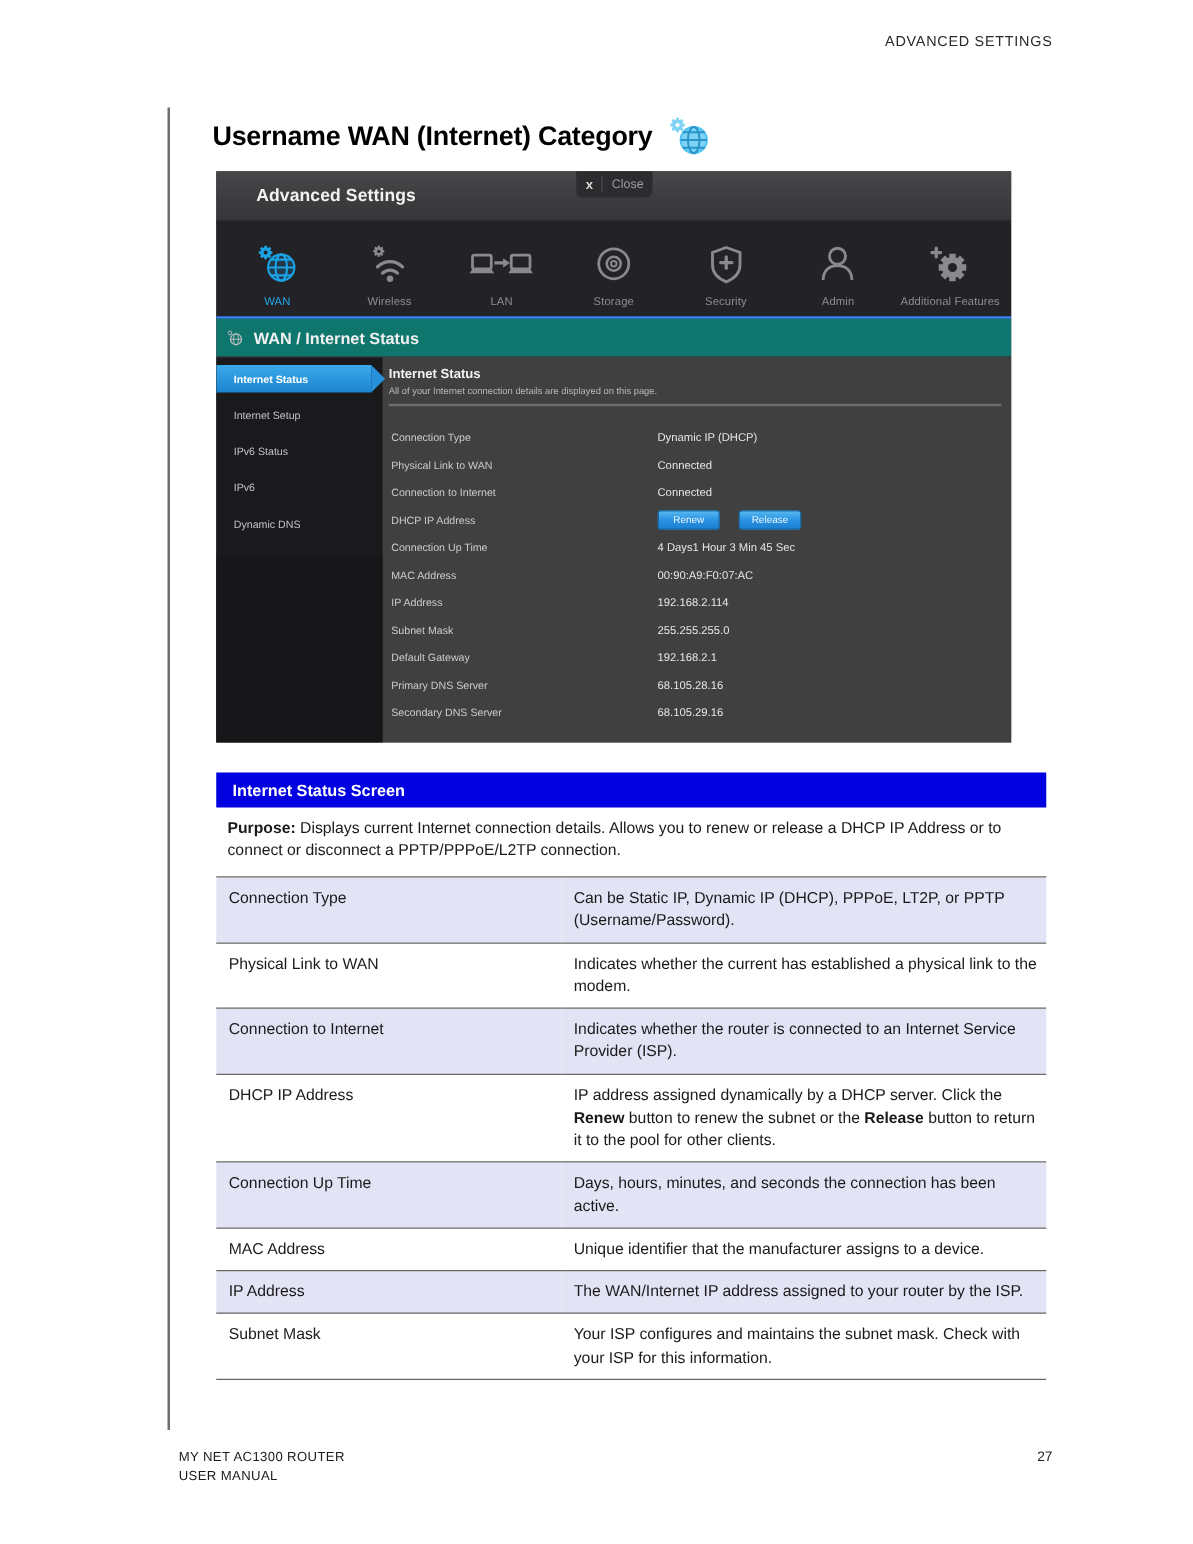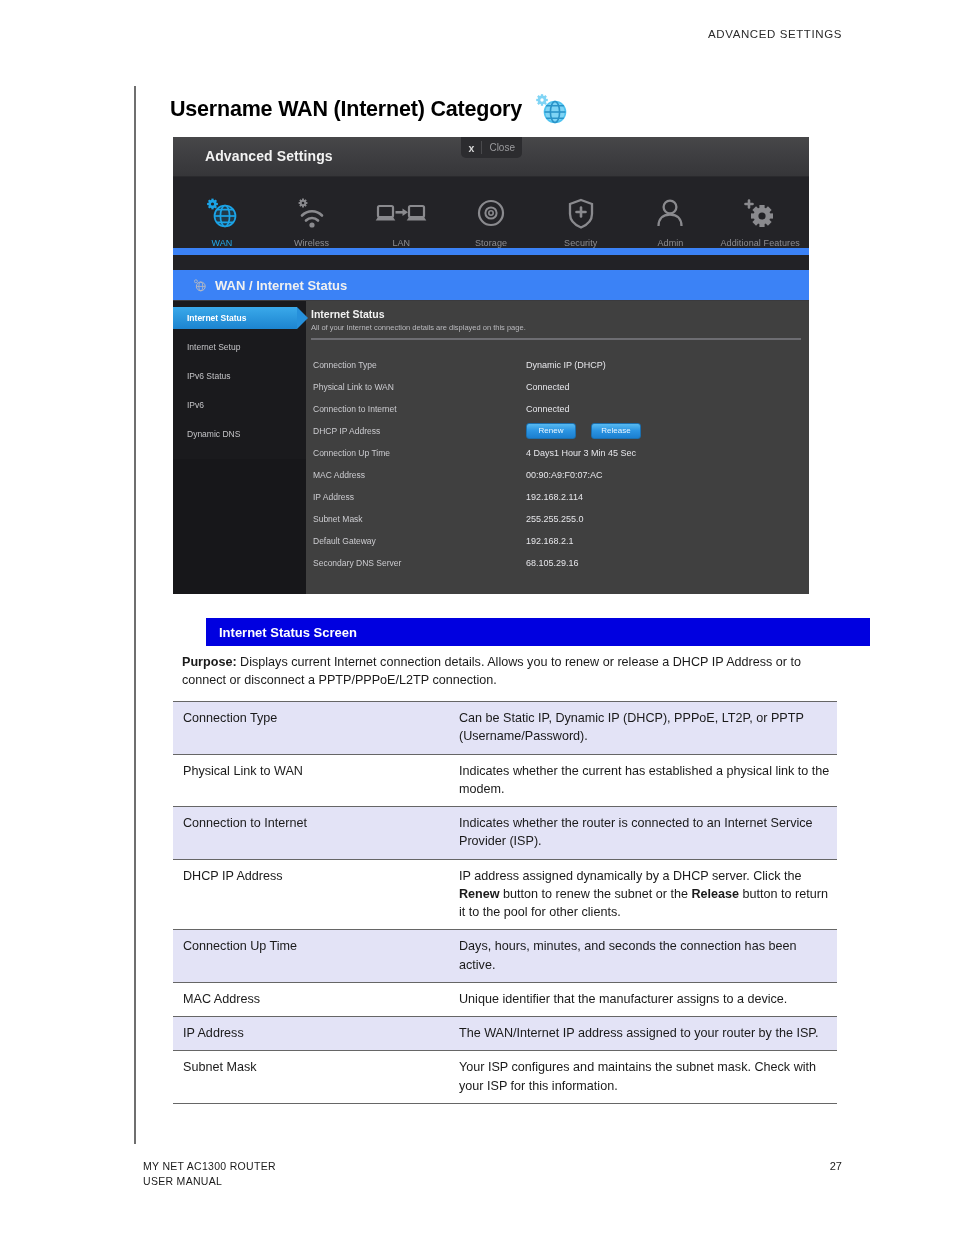--- a/index.html
+++ b/index.html
@@ -100,50 +100,49 @@
   .close-tab .close-label {
     font-size: 10px;
     color: #9b9b9e;
   }
 
   
   .ui-nav {
     height: 78px;
     background: #232327;
     display: flex;
-    align-items: flex-end;
+    align-items: center;
     padding: 6px 4px 0 4px;
-    border-bottom: 7px solid #3b82f6;
+    border-bottom: 2px solid #3b82f6;
   }
   .nav-item {
     flex: 1 1 0;
     display: flex;
     flex-direction: column;
     align-items: center;
     gap: 3px;
   }
   .nav-icon { height: 42px; display:flex; align-items:center; justify-content:center; }
   .nav-label {
     font-size: 9px;
     color: #8e8e92;
     letter-spacing: 0.1px;
     white-space: nowrap;
   }
   .nav-item.active .nav-label { color: #23a8e8; }
 
   
   .ui-section-head {
     height: 31px;
-    background: #3b82f6;
+    background: #0f766e;
     display: flex;
     align-items: center;
     gap: 8px;
-    padding-left: 21px;
+    padding-left: 9px;
     border-bottom: 1px solid #3a3a3e;
-    margin-top: 15px;
   }
   .ui-section-head .sec-title {
     font-size: 13px;
     font-weight: bold;
     color: #f0f0f0;
   }
 
   
   .ui-body { display: flex; height: 308px; background: #404040; }
   .ui-sidebar {
@@ -231,21 +230,20 @@
   .banner {
     position: absolute;
     left: 173px;
     top: 618px;
     width: 664px;
     height: 28px;
     background: #0000e0;
     display: flex;
     align-items: center;
     padding-left: 13px;
-    margin-left: 33px;
   }
   .banner span {
     color: #ffffff;
     font-size: 13px;
     font-weight: bold;
   }
 
   
   .purpose {
     position: absolute;
@@ -535,20 +533,24 @@
         </div>
         <div class="kv-row">
           <div class="kv-key">Subnet Mask</div>
           <div class="kv-val">255.255.255.0</div>
         </div>
         <div class="kv-row">
           <div class="kv-key">Default Gateway</div>
           <div class="kv-val">192.168.2.1</div>
         </div>
         <div class="kv-row">
+          <div class="kv-key">Primary DNS Server</div>
+          <div class="kv-val">68.105.28.16</div>
+        </div>
+        <div class="kv-row">
           <div class="kv-key">Secondary DNS Server</div>
           <div class="kv-val">68.105.29.16</div>
         </div>
       </div>
     </div>
   </div>
 </div>
 
 <div class="banner">
   <span>Internet Status Screen</span>

